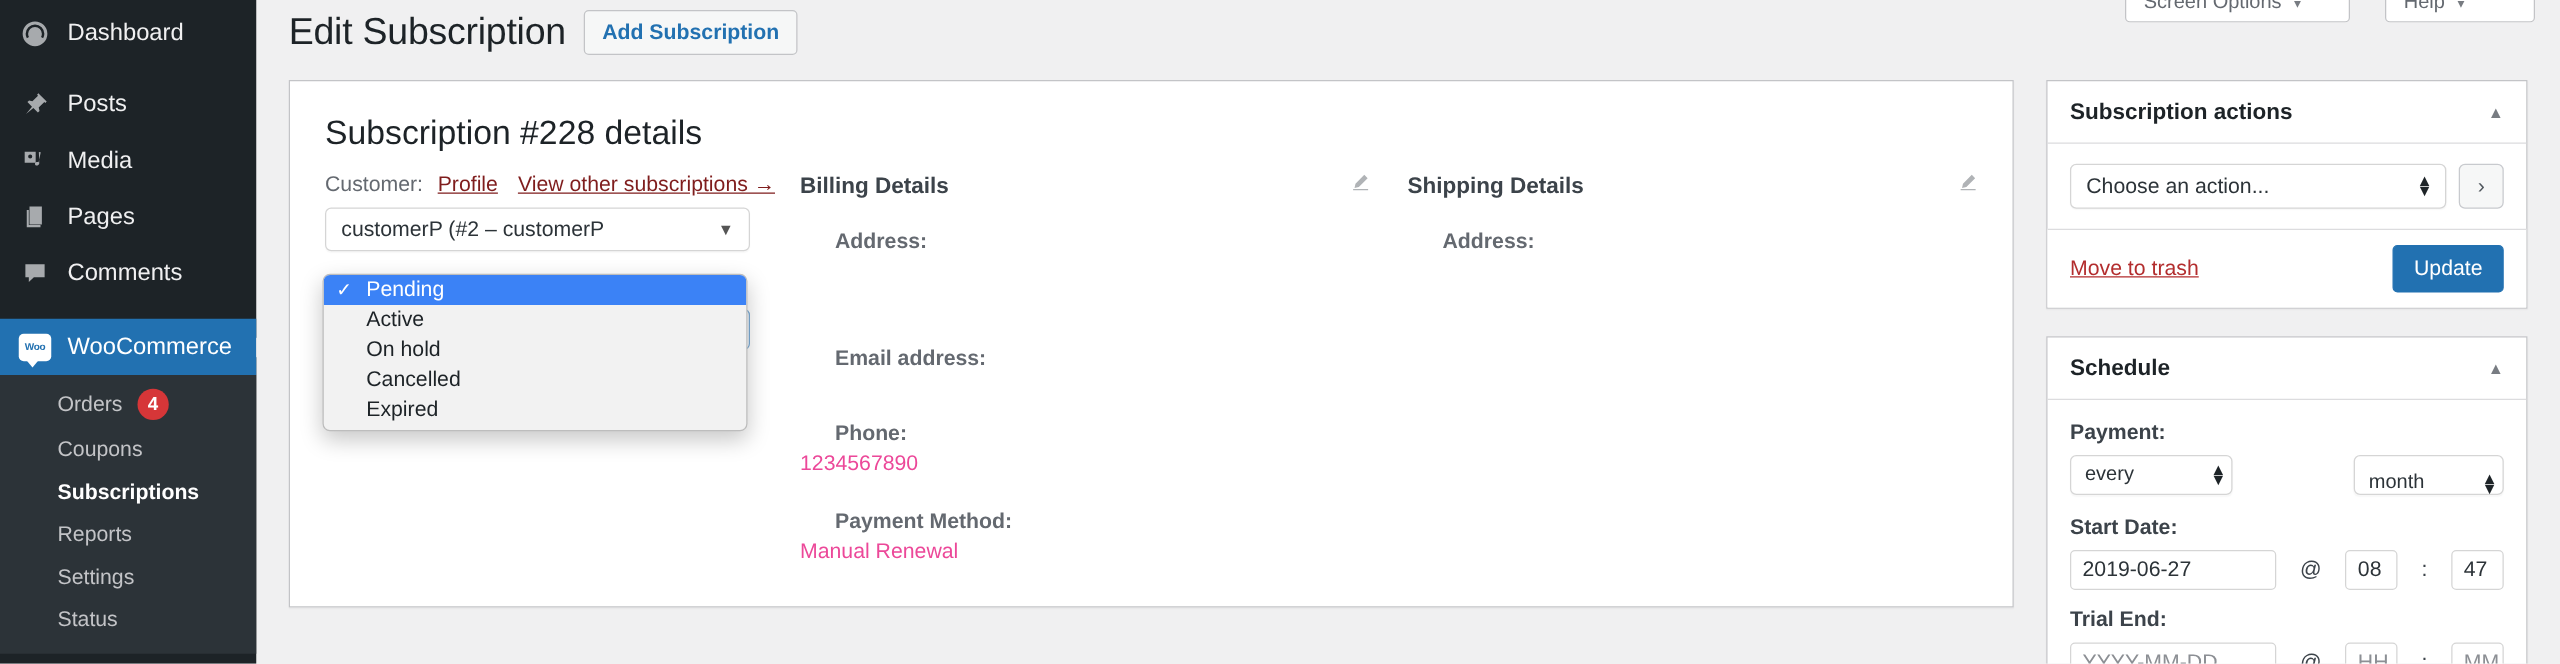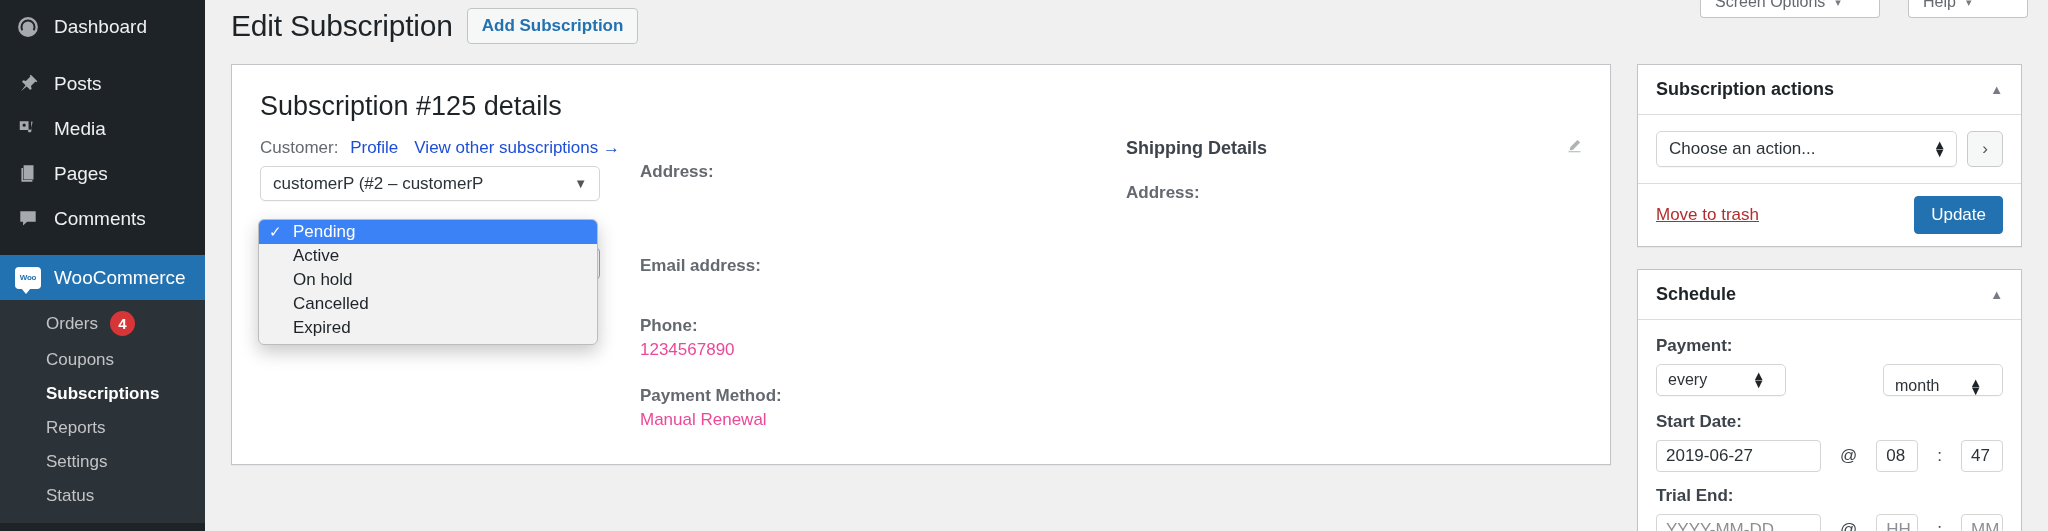--- a/index.html
+++ b/index.html
@@ -114,21 +114,21 @@
   .order-data { padding: 26px 28px 34px 28px; }
   .order-title { font-size: 27px; font-weight: 400; color: #1d2327; margin-bottom: 16px; }
   .order-cols { display: flex; }
   .oc-1 { flex: 0 0 360px; position: relative; }
   .oc-2 { flex: 1 1 0; padding-left: 20px; position: relative; }
   .oc-3 { flex: 1 1 0; padding-left: 30px; position: relative; }
 
   .field-label { font-size: 17px; color: #646970; margin-bottom: 8px; display: block; }
   .cust-row { display: flex; align-items: baseline; justify-content: space-between; }
   .cust-links { display: flex; gap: 16px; font-size: 17px; }
-  .cust-links a { color: #1d4ed8; cursor: pointer; }
+  .cust-links a { color: #7f1d1d; text-decoration: underline; cursor: pointer; }
 
   .select-box {
     width: 340px; height: 35px;
     border: 1px solid #d5d5d5; border-radius: 5px;
     background: #fff; display: flex; align-items: center;
     padding: 0 12px; font-size: 17px; color: #2c3338;
     justify-content: space-between; cursor: pointer;
     box-shadow: 0 1px 1px rgba(0,0,0,0.03);
   }
   .sel-caret { color: #555; font-size: 13px; }
@@ -155,21 +155,21 @@
     height: 24px; padding: 0 8px 0 10px;
     font-size: 17px; color: #1d2327; cursor: pointer;
   }
   .status-opt.selected { background: #3b82f6; color: #fff; }
   .opt-check { width: 14px; flex: 0 0 14px; font-size: 15px; }
 
   .sec-title { font-size: 18px; font-weight: bold; color: #3c434a; }
   .sec-head { display: flex; align-items: flex-start; justify-content: space-between; }
   .pencil { color: #b0b3b6; font-size: 15px; cursor: pointer; }
   .kv { margin-top: 24px; }
-  .kv-key { font-size: 17px; font-weight: bold; color: #646970; }
+  .kv-key { font-size: 17px; font-weight: bold; color: #646970; margin-left: 28px; }
   .kv-val { font-size: 17px; color: #ec4899; margin-top: 4px; }
 
   
   .action-row { display: flex; align-items: center; gap: 10px; }
   .wp-select {
     flex: 1 1 auto; height: 36px;
     border: 1px solid #d5d5d5; border-radius: 5px; background: #fff;
     display: flex; align-items: center; justify-content: space-between;
     padding: 0 10px 0 12px; font-size: 17px; color: #2c3338; cursor: pointer;
     box-shadow: 0 1px 1px rgba(0,0,0,0.03);
@@ -187,21 +187,21 @@
   .primary-btn {
     background: #2271b1; color: #fff; border: 1px solid #2271b1;
     border-radius: 4px; padding: 8px 16px; font-size: 17px; cursor: pointer;
   }
 
   .sched-label { font-size: 17px; font-weight: bold; color: #3c434a; margin-bottom: 8px; }
   .sched-row { display: flex; align-items: center; justify-content: space-between; margin-bottom: 16px; }
   .mini-select {
     height: 32px; border: 1px solid #d5d5d5; border-radius: 5px; background: #fff;
     display: flex; align-items: center; justify-content: space-between;
-    padding: 0 20px 0 11px; font-size: 16px; color: #2c3338; cursor: pointer;
+    padding: 0 4px 0 11px; font-size: 16px; color: #2c3338; cursor: pointer;
     box-shadow: 0 1px 1px rgba(0,0,0,0.03);
   }
   .sel-every { width: 130px; }
   .sel-period { width: 120px; align-items: flex-end; }
   .date-row { display: flex; align-items: center; gap: 19px; margin-bottom: 14px; }
   .txt-in {
     height: 32px; border: 1px solid #d5d5d5; border-radius: 4px;
     background: #fff; font-size: 17px; color: #2c3338;
     padding: 0 9px; display: flex; align-items: center;
     font-family: "Liberation Sans", sans-serif;
@@ -315,21 +315,21 @@
 
     <div class="page-head">
       <h1 class="page-title">Edit Subscription</h1>
       <button class="add-btn">Add Subscription</button>
     </div>
 
     <div class="columns">
 
       <div class="col-main">
         <div class="postbox order-data">
-          <div class="order-title">Subscription #125 details</div>
+          <div class="order-title">Subscription #228 details</div>
 
           <div class="order-cols">
 
             <div class="oc-1">
               <div class="cust-row">
                 <span class="field-label">Customer:</span>
                 <span class="cust-links">
                   <a>Profile</a>
                   <a>View other subscriptions →</a>
                 </span>
@@ -369,20 +369,28 @@
                   </div>
                   <div class="status-opt">
                     <span class="opt-check"></span>
                     <span>Expired</span>
                   </div>
                 </div>
               </div>
             </div>
 
             <div class="oc-2">
+              <div class="sec-head">
+                <span class="sec-title">Billing Details</span>
+                <span class="pencil">
+                  <svg width="15" height="15" viewBox="0 0 20 20" fill="currentColor">
+                      <path d="M13.9 2.5l3.6 3.6-9.4 9.4-4.6 1 1-4.6zM2 17.5h16V19H2z"></path>
+                    </svg>
+                </span>
+              </div>
               <div class="kv">
                 <div class="kv-key">Address:</div>
                 <div class="kv-val"></div>
               </div>
               <div class="kv" style="margin-top:74px;">
                 <div class="kv-key">Email address:</div>
                 <div class="kv-val"></div>
               </div>
               <div class="kv" style="margin-top:40px;">
                 <div class="kv-key">Phone:</div>

